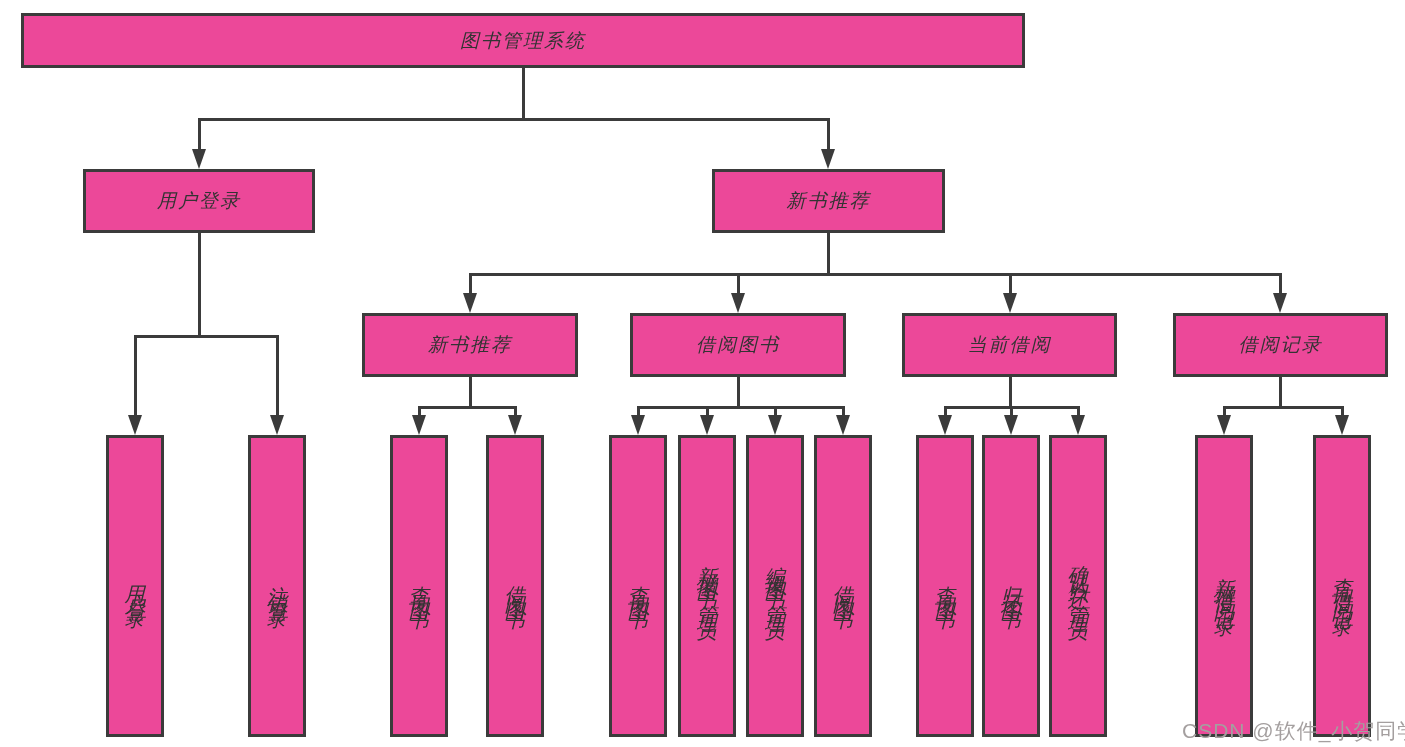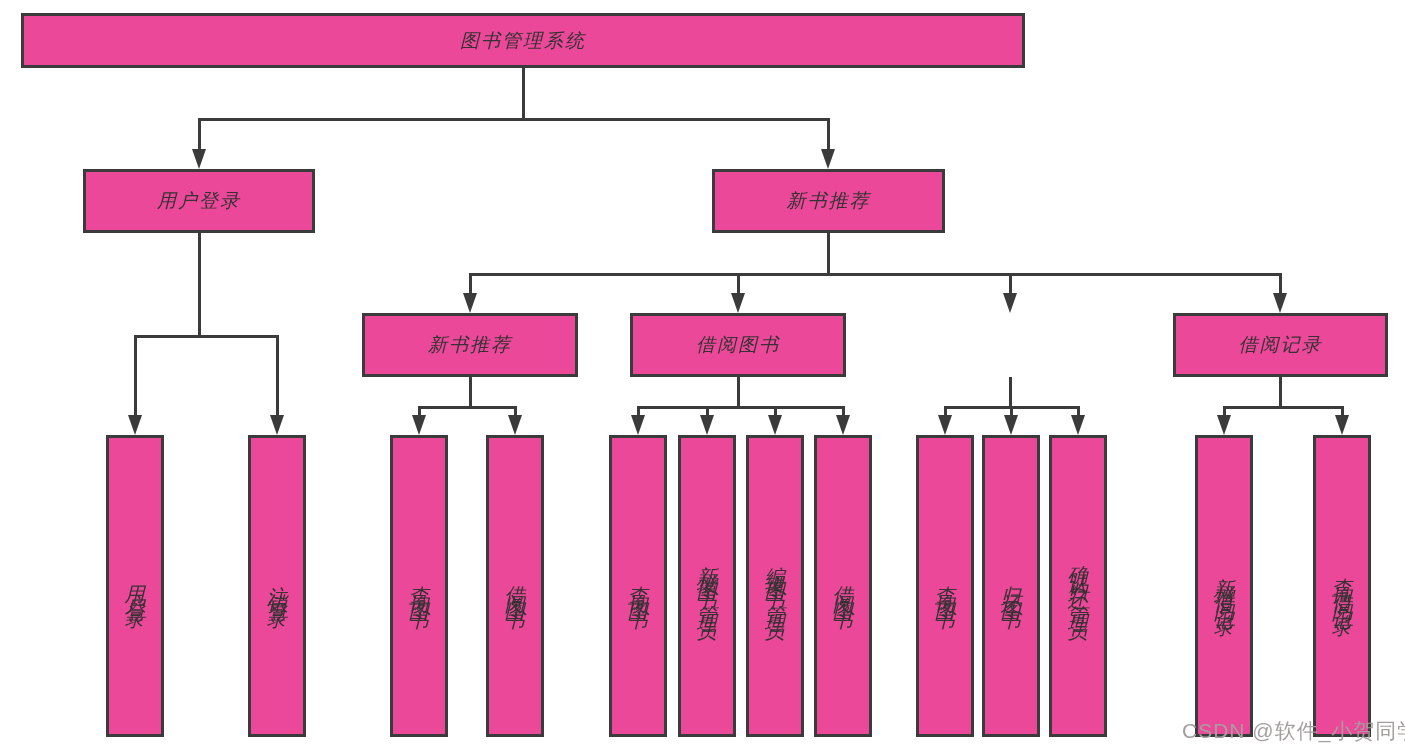--- a/index.html
+++ b/index.html
@@ -44,20 +44,23 @@
   </div>
   <div class="box hbox" style="left:712px;top:169px;width:233px;height:64px">
     <span>新书推荐</span>
   </div>
 
   <div class="box hbox" style="left:362px;top:313px;width:216px;height:64px">
     <span>新书推荐</span>
   </div>
   <div class="box hbox" style="left:630px;top:313px;width:216px;height:64px">
     <span>借阅图书</span>
+  </div>
+  <div class="box hbox" style="left:902px;top:313px;width:215px;height:64px">
+    <span>当前借阅</span>
   </div>
   <div class="box hbox" style="left:1173px;top:313px;width:215px;height:64px">
     <span>借阅记录</span>
   </div>
 
   <div class="box leaf" style="left:106px;top:435px;width:58px;height:302px">
     <span>用户登录</span>
   </div>
   <div class="box leaf" style="left:248px;top:435px;width:58px;height:302px">
     <span>注销登录</span>

